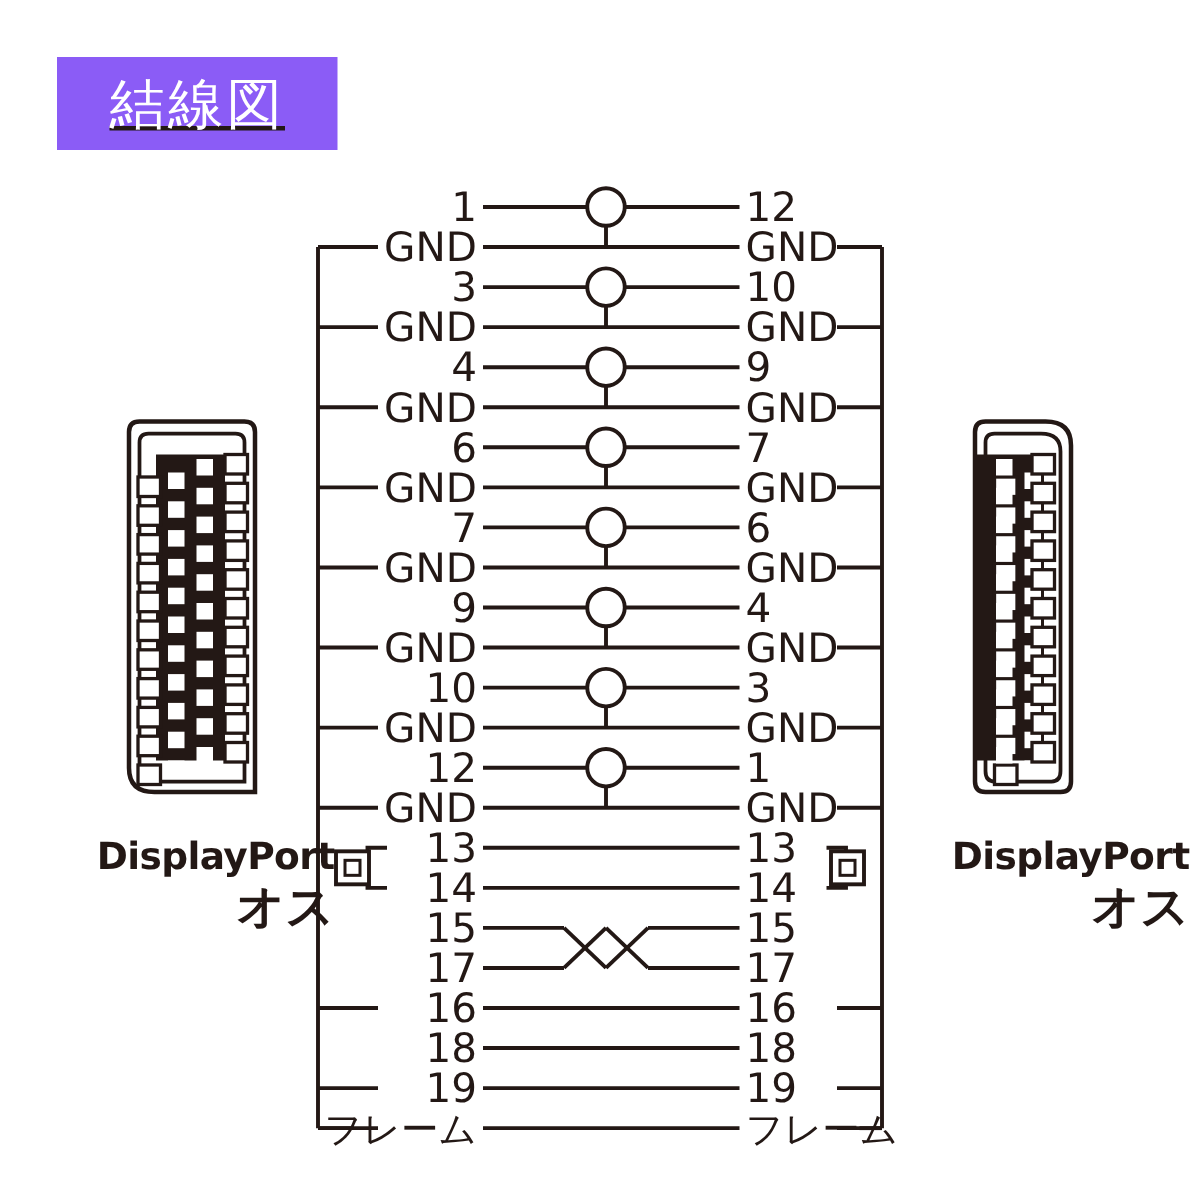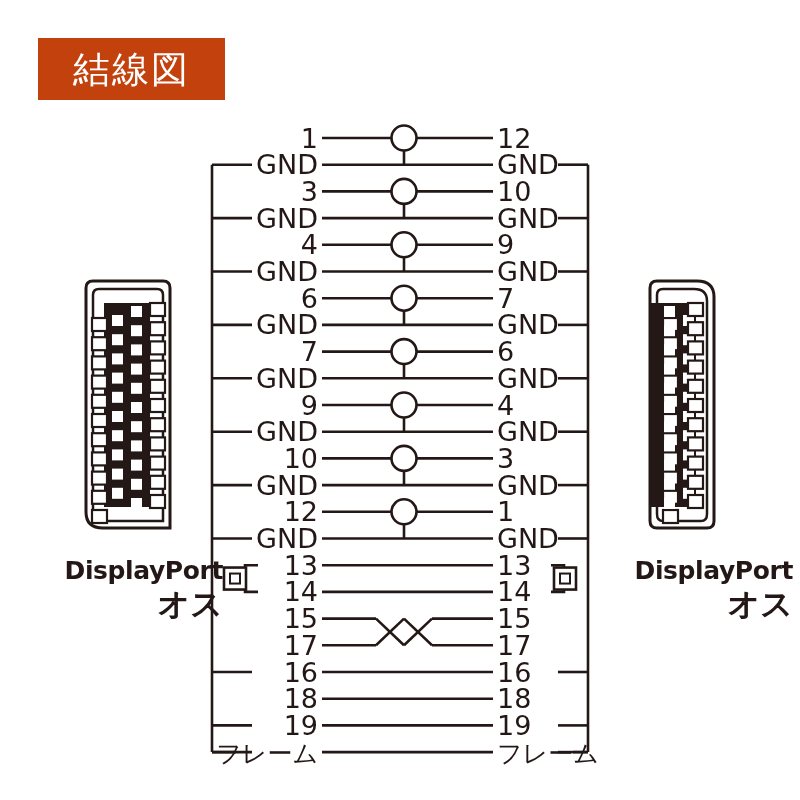--- a/index.html
+++ b/index.html
@@ -67,21 +67,21 @@
     left: 0; top: 0;
     width: 800px;
     height: 800px;
   }
 </style>
 </head>
 <body>
 
 <div id="stage">
 
-  <div id="header-badge" style="background: #c2410c;">
+  <div id="header-badge" style="background: #8b5cf6; text-decoration: underline;">
     <span class="badge-text" style="color: rgb(255, 255, 255);">結線図</span>
   </div>
 
   <div id="label-left" class="conn-label">
     <span class="l1">DisplayPort</span>
     <span class="l2">オス</span>
   </div>
 
   <div id="label-right" class="conn-label">
     <span class="l1">DisplayPort</span>

